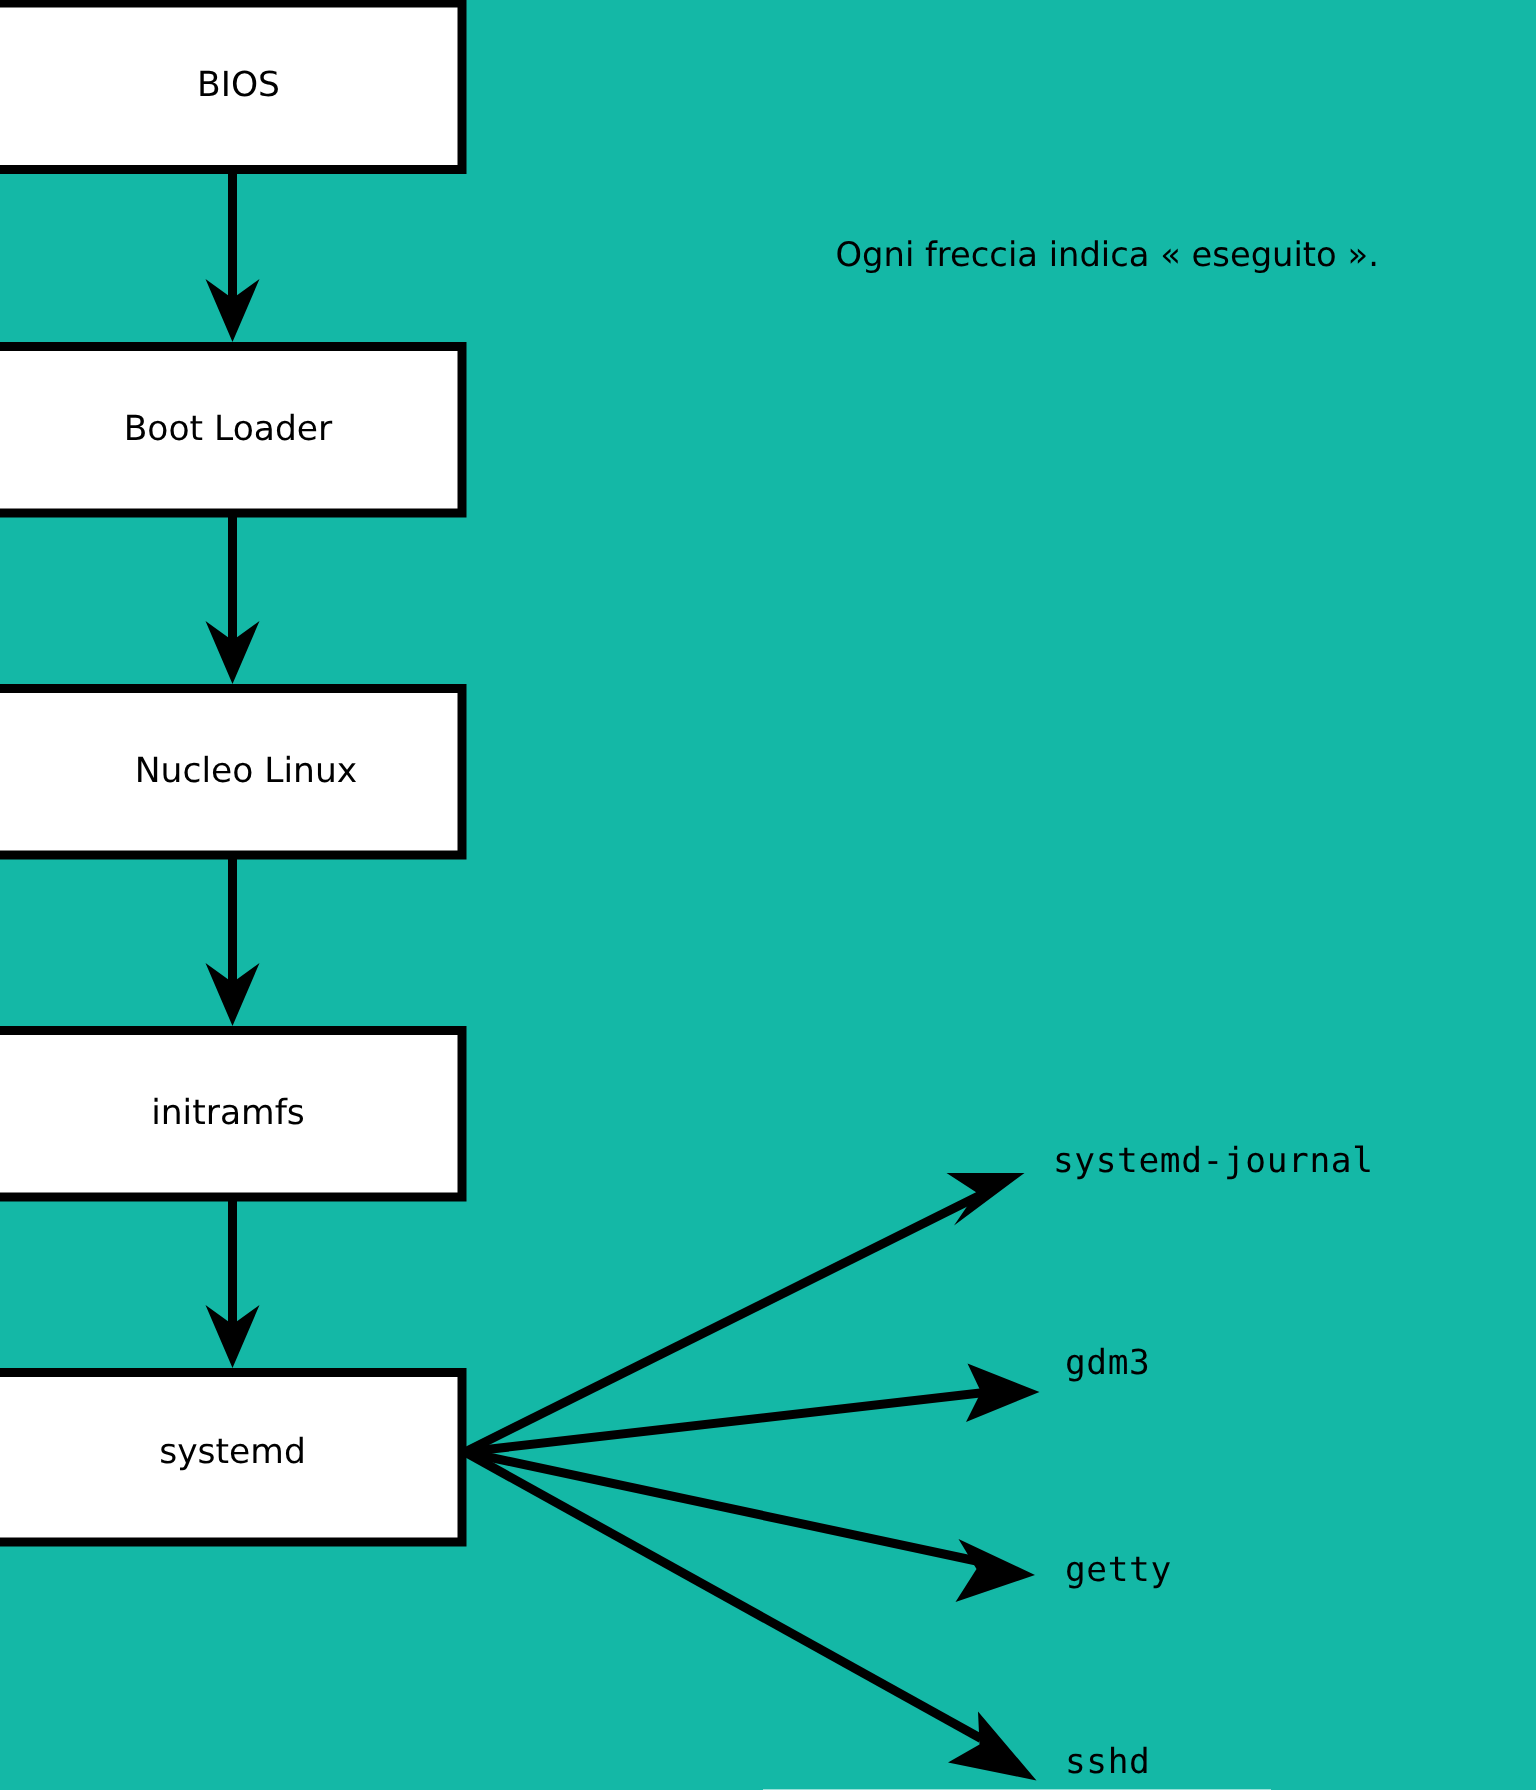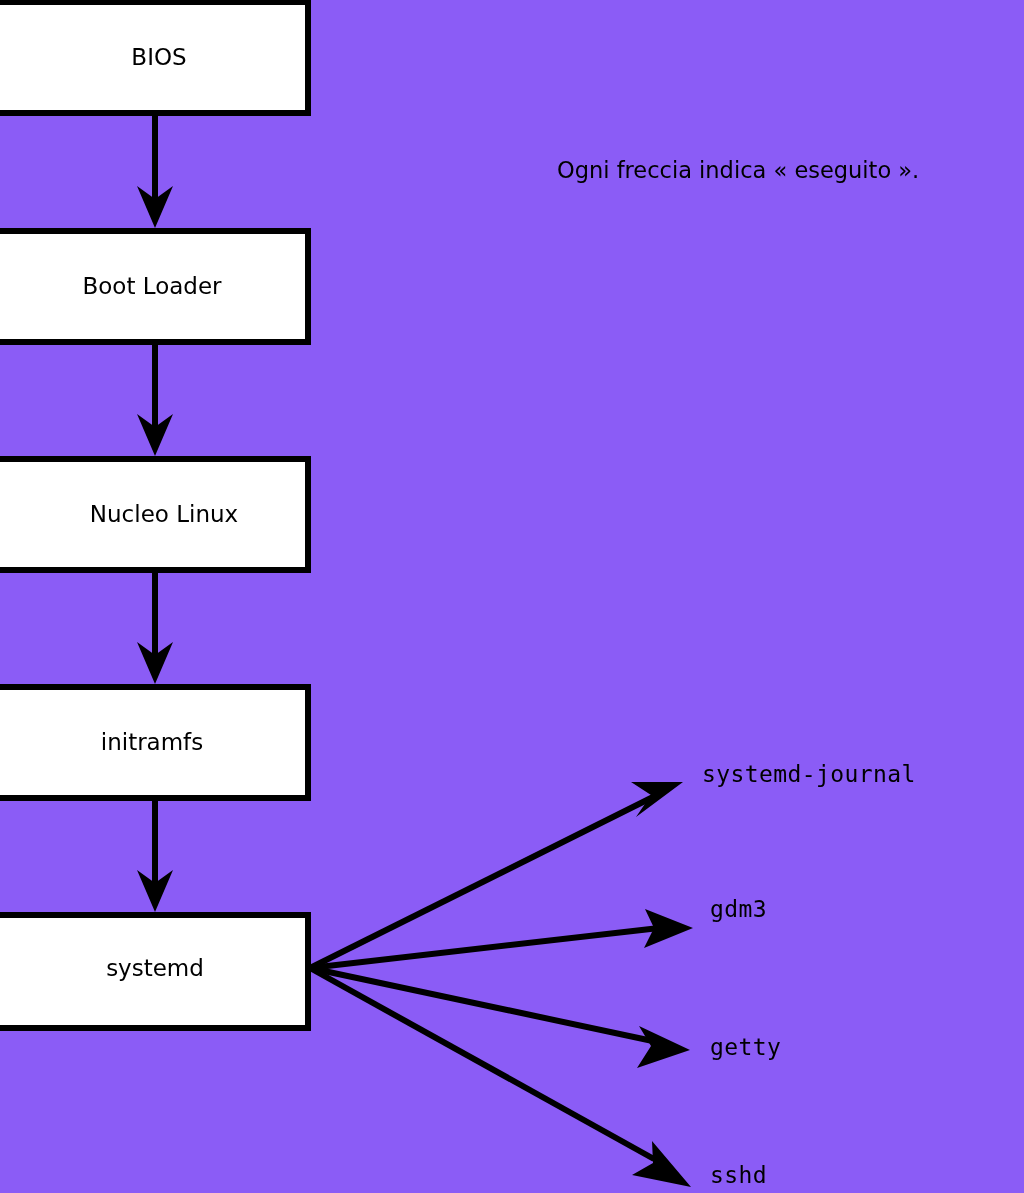--- a/index.html
+++ b/index.html
@@ -5,21 +5,21 @@
 <style>
   html, body {
     margin: 0;
     padding: 0;
     background: #ffffff;
   }
   #canvas {
     position: relative;
     width: 1024px;
     height: 1193px;
-    background: #8b5cf6;
+    background: #14b8a6;
     overflow: hidden;
     font-family: "DejaVu Sans", sans-serif;
   }
   #diagram-svg {
     position: absolute;
     left: 0;
     top: 0;
     width: 1024px;
     height: 1193px;
   }

